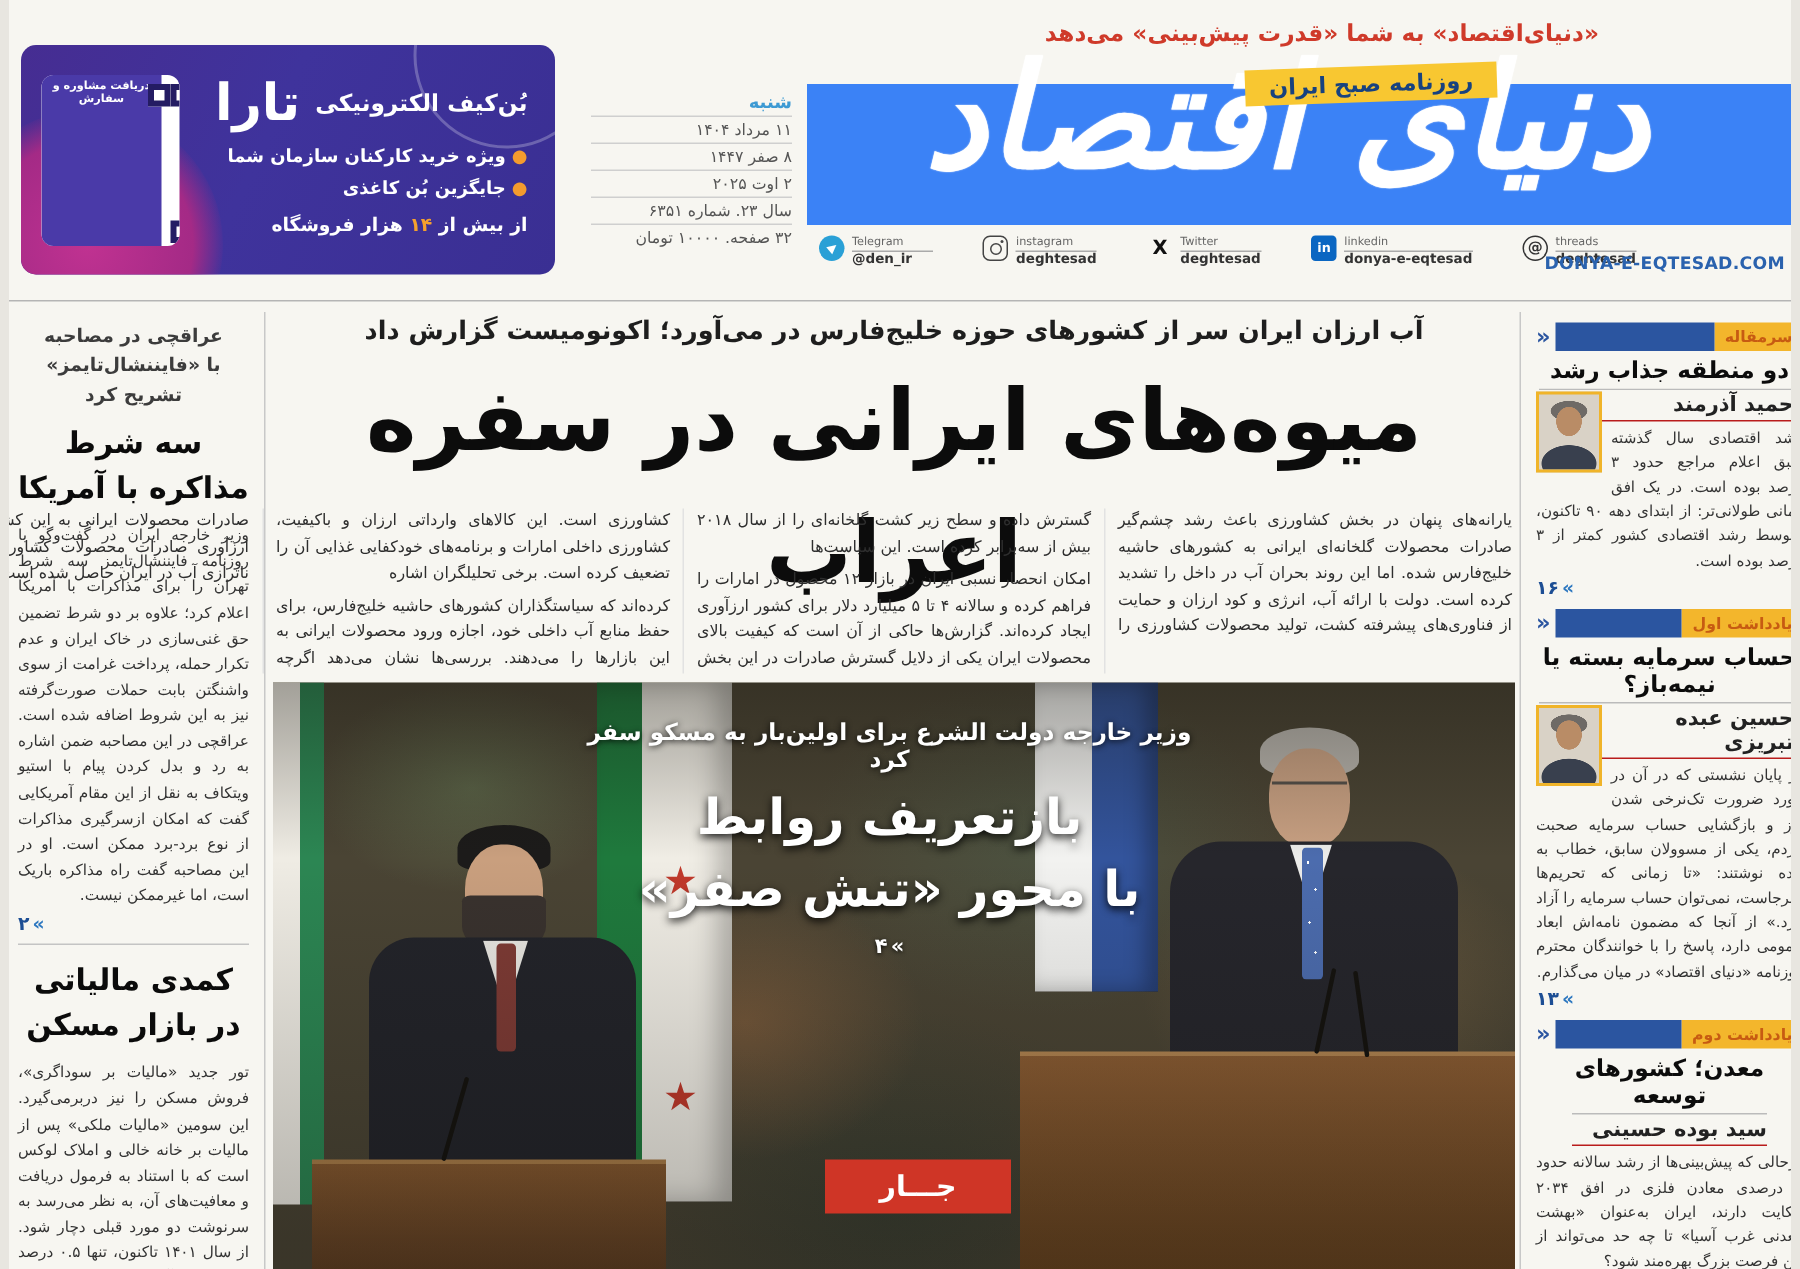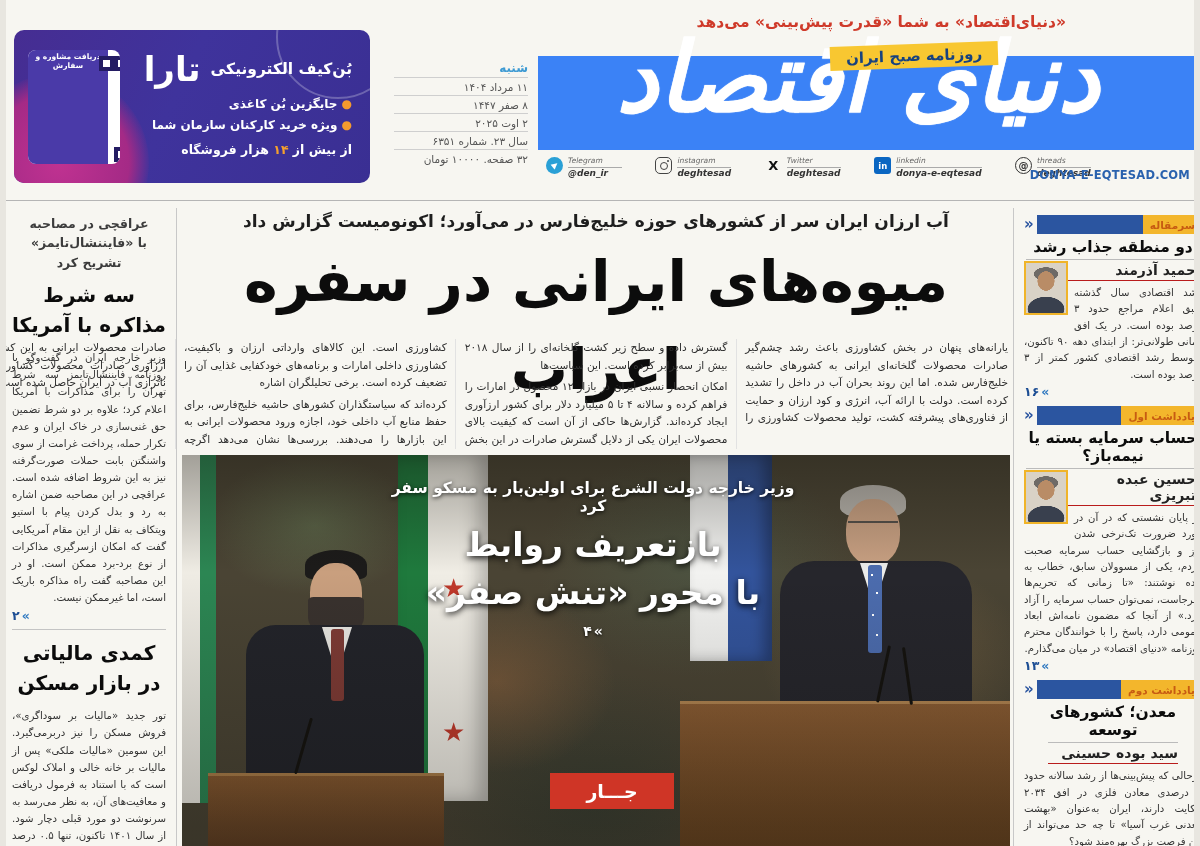--- a/index.html
+++ b/index.html
@@ -24,21 +24,21 @@
   .social{display:flex;direction:ltr;gap:5px;align-items:flex-start;}
   .icon{width:17px;height:17px;flex:none;display:flex;align-items:center;justify-content:center;}
   .ic-tg{border-radius:50%;background:#2aa0d6;color:#fff;font-size:8px;}
   .ic-tg span{display:inline-block;transform:rotate(-40deg) translateX(1px);}
   .ic-ig{border:1.7px solid #444;border-radius:5px;position:relative;}
   .ic-ig::after{content:"";width:6px;height:6px;border:1.7px solid #444;border-radius:50%;}
   .ic-ig::before{content:"";position:absolute;top:1.5px;right:2px;width:2px;height:2px;border-radius:50%;background:#444;}
   .ic-x{color:#111;font-weight:900;font-size:13px;}
   .ic-in{background:#0a66c2;color:#fff;border-radius:3px;font-size:8.5px;font-weight:bold;}
   .ic-th{border:1.7px solid #333;border-radius:50%;color:#333;font-size:10px;font-weight:bold;}
-  .social .txt{line-height:1.15;font-style:italic;}
+  .social .txt{line-height:1.15;}
   .social .platform{font-size:7.5px;color:#666;border-bottom:1px solid #aaa;padding-bottom:1px;min-width:54px;}
   .social .handle{font-size:9px;color:#333;font-weight:bold;}
   .website{position:absolute;right:4px;top:168px;direction:ltr;color:#2a62ae;font-weight:800;
         font-size:11.5px;letter-spacing:.2px;}
   .hrule{position:absolute;left:0;right:0;top:200px;border-top:1px solid #b5b5b5;}
   .vrule-a{position:absolute;left:170px;top:208px;bottom:0;width:1px;background:#c8c8c8;}
   .vrule-b{position:absolute;left:1007px;top:208px;bottom:0;width:1px;background:#c8c8c8;}
 
   
   .ad{position:absolute;left:8px;top:30px;width:356px;height:153px;border-radius:10px;overflow:hidden;
@@ -223,22 +223,22 @@
   </div>
   <div class="website">DONYA-E-EQTESAD.COM</div>
 
   <div class="ad">
     <div class="ad-text">
       <div class="ad-titlerow">
         <span class="ad-title">بُن‌کیف الکترونیکی</span>
         <span class="ad-logo">تارا</span>
       </div>
       <div class="ad-bullets">
+        <div><span class="dot">●</span><span>ویژه خرید کارکنان سازمان شما</span></div>
         <div><span class="dot">●</span><span>جایگزین بُن کاغذی</span></div>
-        <div><span class="dot">●</span><span>ویژه خرید کارکنان سازمان شما</span></div>
         <div class="ad-more"><span>از بیش از </span><span class="num">۱۴</span><span> هزار فروشگاه</span></div>
       </div>
     </div>
     <div class="ad-qr">
       <div class="qr-pattern">
         <div class="finder f1"></div>
           <div class="finder f2"></div>
           <div class="finder f3"></div>
       </div>
       <div class="qr-caption">دریافت مشاوره و سفارش</div>

